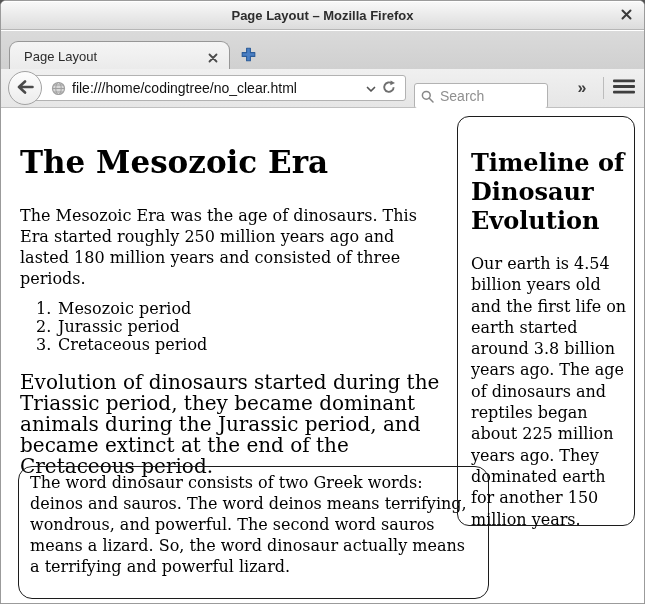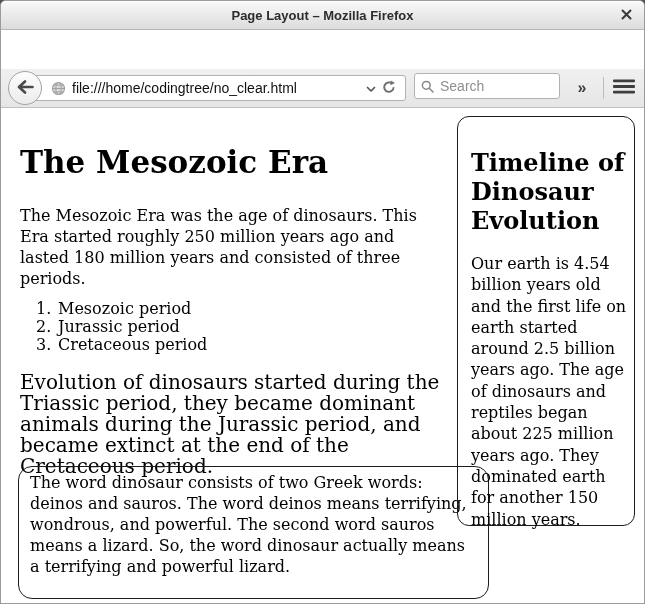--- a/index.html
+++ b/index.html
@@ -79,21 +79,21 @@
   .url-input {
     flex:1; border:none; outline:none; background:transparent;
     font-family:"Liberation Sans", sans-serif;
     font-size:14px; color:#111; min-width:0;
   }
   .url-dropdown, .reload-btn {
     background:none; border:none; padding:0 3px; cursor:pointer;
     display:flex; align-items:center;
   }
   .searchbar {
-    position:absolute; left:413px; top:4px; width:146px; height:26px;
+    position:absolute; left:413px; top:14px; width:134px; height:26px;
     background:#fff; border:1px solid #b2b2b2; border-radius:3px;
     display:flex; align-items:center; padding:0 6px;
   }
   .searchbar .mag { margin-right:6px; display:flex; }
   .search-input {
     flex:1; border:none; outline:none; background:transparent;
     font-family:"Liberation Sans", sans-serif;
     font-size:14px; color:#333; min-width:0;
   }
   .search-input::placeholder { color:#8f8f8f; opacity:1; }
@@ -167,20 +167,39 @@
     <div class="titlebar-text">Page Layout – Mozilla Firefox</div>
     <button class="win-close">
       <span>
         <svg width="13" height="13" viewBox="0 0 13 13">
             <path d="M2.5 2.5 L10.5 10.5 M10.5 2.5 L2.5 10.5" stroke="#3a3a3a" stroke-width="2" stroke-linecap="round" fill="none"></path>
           </svg>
       </span>
     </button>
   </div>
 
+  <div class="tabstrip">
+    <div class="tab">
+      <span class="tab-label">Page Layout</span>
+      <button class="tab-close">
+        <span>
+          <svg width="10" height="10" viewBox="0 0 10 10">
+              <path d="M1.5 1.5 L8.5 8.5 M8.5 1.5 L1.5 8.5" stroke="#4b4b4b" stroke-width="1.8" stroke-linecap="round" fill="none"></path>
+            </svg>
+        </span>
+      </button>
+    </div>
+    <button class="newtab-btn">
+      <span>
+        <svg width="17" height="17" viewBox="0 0 17 17">
+            <path d="M6.6 2.2 h3.8 v4.4 h4.4 v3.8 h-4.4 v4.4 h-3.8 v-4.4 H2.2 v-3.8 h4.4 z" fill="#4a7fc4" stroke="#2c5c99" stroke-width="1.1" stroke-linejoin="round"></path>
+          </svg>
+      </span>
+    </button>
+  </div>
 
   <div class="navbar">
     <button class="back-btn">
       <span>
         <svg width="17" height="14" viewBox="0 0 17 14">
             <path d="M8 1.5 L2 7 L8 12.5 M2.4 7 H15.5" stroke="#4a4a4a" stroke-width="2.6" fill="none" stroke-linecap="round" stroke-linejoin="round"></path>
           </svg>
       </span>
     </button>
 
@@ -255,17 +274,17 @@
     </ol>
 
     <p class="para-evolution">Evolution of dinosaurs started during the Triassic period, they became dominant animals during the Jurassic period, and became extinct at the end of the Cretaceous period.</p>
 
     <div class="etymology-box">
       <span>The word dinosaur consists of two Greek words: deinos and sauros. The word deinos means terrifying, wondrous, and powerful. The second word sauros means a lizard. So, the word dinosaur actually means a terrifying and powerful lizard.</span>
     </div>
 
     <div class="timeline-box">
       <h2 class="timeline-h2">Timeline of Dinosaur Evolution</h2>
-      <p class="timeline-body">Our earth is 4.54 billion years old and the first life on earth started around 2.5 billion years ago. The age of dinosaurs and reptiles began about 225 million years ago. They dominated earth for another 150 million years.</p>
+      <p class="timeline-body">Our earth is 4.54 billion years old and the first life on earth started around 3.8 billion years ago. The age of dinosaurs and reptiles began about 225 million years ago. They dominated earth for another 150 million years.</p>
     </div>
 
   </div>
 </div>
 
 </body></html>

